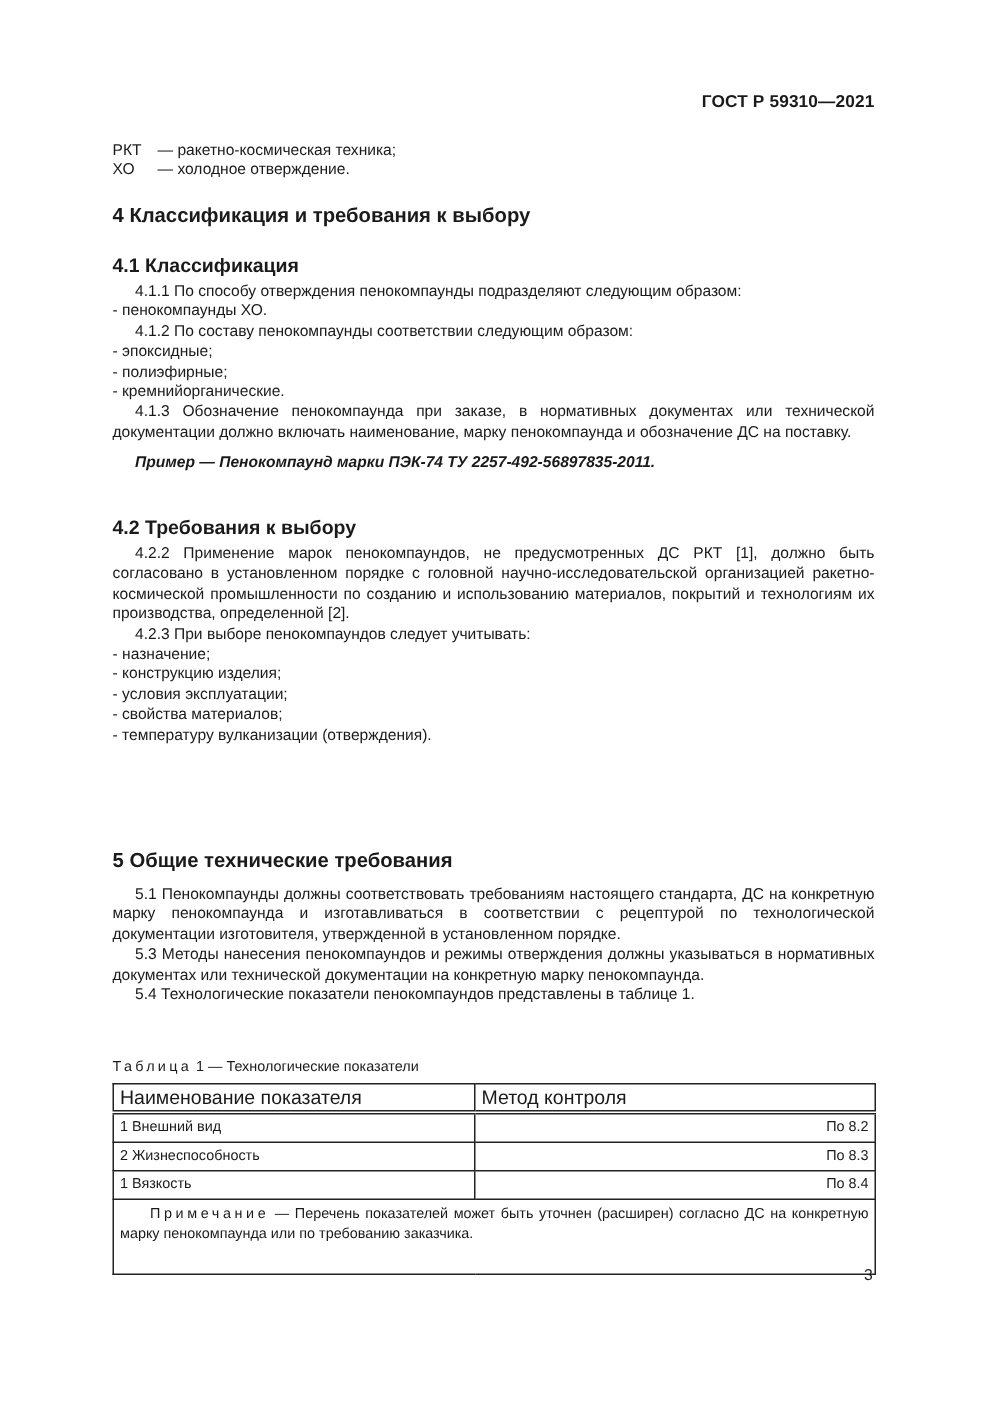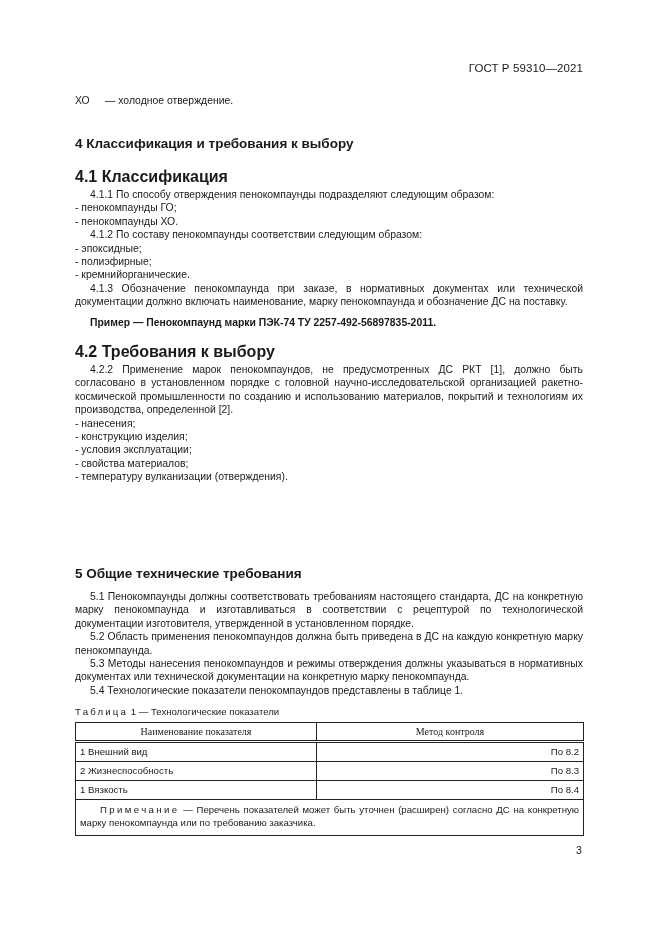--- a/index.html
+++ b/index.html
@@ -3,91 +3,94 @@
   <meta charset="utf-8">
   <style>
     html, body { margin: 0; padding: 0; background: #ffffff; }
     body {
       width: 661px; height: 935px; position: relative; overflow: hidden;
       font-family: "Liberation Sans", sans-serif; color: #1a1a1a;
       font-size: 10.4px; line-height: 13.4px;
     }
     .header-code {
       position: absolute; right: 78px; top: 62px;
-      font-weight: normal; font-size: 11.5px; letter-spacing: 0.1px;
+      font-weight: bold; font-size: 11.5px; letter-spacing: 0.1px;
     }
     .abbr { position: absolute; top: 94px; left: 75px; }
     .abbr-row { display: flex; height: 13.4px; }
     .abbr-key { width: 30px; }
     .h1 { position: absolute; left: 75px; font-weight: bold; font-size: 13.5px; }
-    .h2 { position: absolute; left: 75px; font-weight: bold; font-size: 16px; }
+    .h2 { position: absolute; left: 75px; font-weight: bold; font-size: 13px; }
     .block { position: absolute; left: 75px; width: 508px; text-align: justify; }
     .para { text-indent: 15px; margin: 0; }
     .li { margin: 0; }
     .li::before { content: "- "; }
-    .example { font-weight: bold; text-indent: 15px; margin: 0; }
+    .example { font-weight: bold; font-style: italic; text-indent: 15px; margin: 0; }
     .tcap { position: absolute; left: 75px; top: 705px; font-size: 9.6px; }
     .tcap .spaced { letter-spacing: 2.2px; margin-top: 44px; }
     table.t {
       position: absolute; left: 75px; top: 722px; width: 509px;
       border-collapse: collapse; font-size: 9.6px;
     }
     table.t td, table.t th { border: 1px solid #222; padding: 0 4px; height: 18px; }
-    table.t th { font-weight: normal; font-size: 10px; text-align: center; height: 17px; border-bottom: 3px double #222; font-family: Liberation Serif, serif; }
+    table.t th { font-weight: normal; font-size: 13px; text-align: left; height: 17px; border-bottom: 3px double #222; }
     table.t td.c2 { text-align: right; }
-    table.t td.note { padding: 3px 4px 6px 4px; line-height: 13px; text-align: justify; }
+    table.t td.note { padding: 3px 4px 20px 4px; line-height: 13px; text-align: justify; }
     .note-label { letter-spacing: 2.4px; }
     .pnum { position: absolute; left: 576px; top: 844px; font-size: 10.5px; }
   </style>
 </head>
 <body>
 
 <div>
 
   <div class="header-code">ГОСТ Р 59310—2021</div>
 
   <div class="abbr">
     <div class="abbr-row">
+      <span class="abbr-key">РКТ</span>
+      <span>— ракетно-космическая техника;</span>
+    </div>
+    <div class="abbr-row">
       <span class="abbr-key">ХО</span>
       <span>— холодное отверждение.</span>
     </div>
   </div>
 
   <div class="h1" style="top:137px;">4 Классификация и требования к выбору</div>
 
   <div class="h2" style="top:170px;">4.1 Классификация</div>
 
   <div class="block" style="top:188px;">
     <p class="para">4.1.1 По способу отверждения пенокомпаунды подразделяют следующим образом:</p>
-    <p class="li">пенокомпаунды ГО;</p>
     <p class="li">пенокомпаунды ХО.</p>
     <p class="para">4.1.2 По составу пенокомпаунды соответствии следующим образом:</p>
     <p class="li">эпоксидные;</p>
     <p class="li">полиэфирные;</p>
     <p class="li">кремнийорганические.</p>
     <p class="para">4.1.3 Обозначение пенокомпаунда при заказе, в нормативных документах или технической документации должно включать наименование, марку пенокомпаунда и обозначение ДС на поставку.</p>
     <p class="example" style="margin-top:7px;">Пример — Пенокомпаунд марки ПЭК-74 ТУ 2257-492-56897835-2011.</p>
   </div>
 
   <div class="h2" style="top:345px;text-align:right;">4.2 Требования к выбору</div>
 
   <div class="block" style="top:363px;">
     <p class="para">4.2.2 Применение марок пенокомпаундов, не предусмотренных ДС РКТ [1], должно быть согласовано в установленном порядке с головной научно-исследовательской организацией ракетно-космической промышленности по созданию и использованию материалов, покрытий и технологиям их производства, определенной [2].</p>
-    <p class="li">нанесения;</p>
+    <p class="para">4.2.3 При выборе пенокомпаундов следует учитывать:</p>
+    <p class="li">назначение;</p>
     <p class="li">конструкцию изделия;</p>
     <p class="li">условия эксплуатации;</p>
     <p class="li">свойства материалов;</p>
     <p class="li">температуру вулканизации (отверждения).</p>
   </div>
 
   <div class="h1" style="top:567px;">5 Общие технические требования</div>
 
   <div class="block" style="top:590px;">
     <p class="para">5.1 Пенокомпаунды должны соответствовать требованиям настоящего стандарта, ДС на конкретную марку пенокомпаунда и изготавливаться в соответствии с рецептурой по технологической документации изготовителя, утвержденной в установленном порядке.</p>
-    <p class="para">5.2 Область применения пенокомпаундов должна быть приведена в ДС на каждую конкретную марку пенокомпаунда.</p>
     <p class="para">5.3 Методы нанесения пенокомпаундов и режимы отверждения должны указываться в нормативных документах или технической документации на конкретную марку пенокомпаунда.</p>
     <p class="para">5.4 Технологические показатели пенокомпаундов представлены в таблице 1.</p>
   </div>
 
   <div class="tcap">
     <span class="spaced">Таблица</span><span> 1 — Технологические показатели</span>
   </div>
 
   <table class="t">
     <colgroup>

